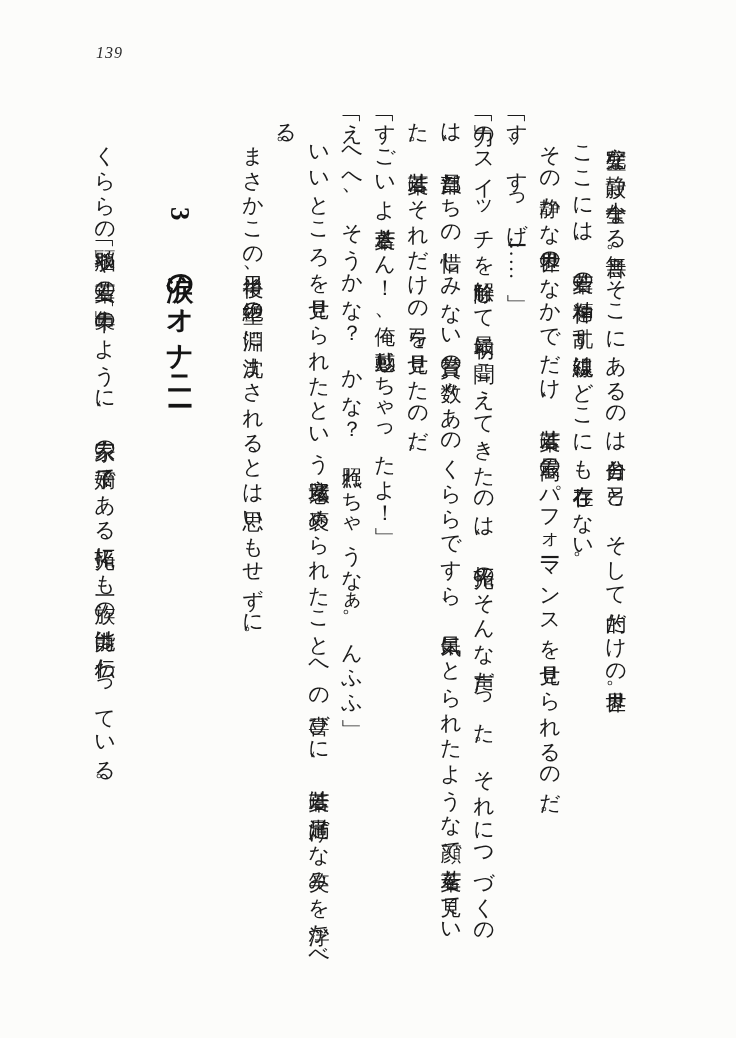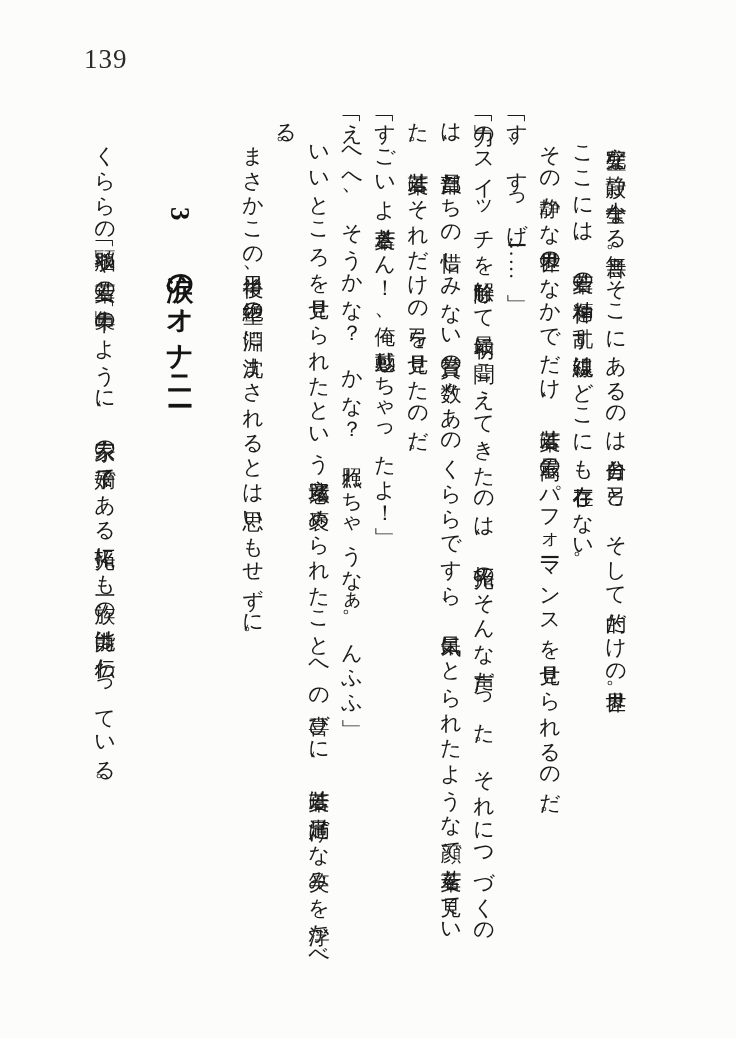--- a/index.html
+++ b/index.html
@@ -13,22 +13,23 @@
     height: 1038px;
     margin: 0 auto;
     background: #fcfcfa;
     overflow: hidden;
     font-family: "Liberation Serif", "DejaVu Serif", serif;
     color: #1b1b1b;
   }
   .page-number {
     position: absolute;
     top: 44px;
-    left: 84px;
-    font-size: 27px;
+    left: 96px;
+    font-style: italic;
+    font-size: 16px;
     letter-spacing: 1px;
     color: #2b2b2b;
   }
   .text-area {
     position: absolute;
     top: 108px;
     right: 104px;
     height: 856px;
     writing-mode: vertical-rl;
     text-orientation: mixed;

